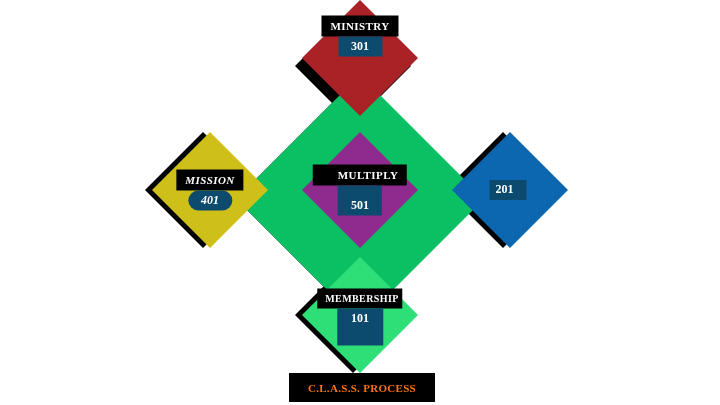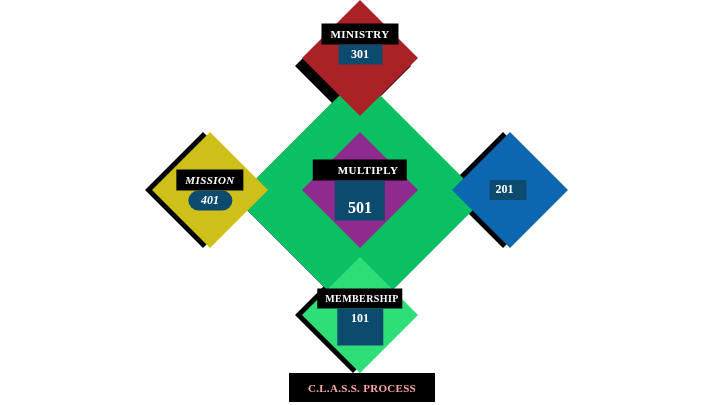--- a/index.html
+++ b/index.html
@@ -60,33 +60,33 @@
   .lbl-ministry .plate-name   { font-size: 11px; padding: 5px 9px 5px 9px; }
   .lbl-ministry .plate-num    { font-size: 12px; padding: 3px 13px 5px 13px; }
 
   .lbl-mission .plate-name    { font-size: 11px; padding: 5px 9px 5px 9px; }
   .lbl-mission .plate-num     { font-size: 12px; padding: 3px 13px 5px 13px; border-radius: 10px; }
 
   .lbl-maturity .plate-name   { font-size: 10px; padding: 5px 8px 5px 8px; }
   .lbl-maturity .plate-num    { font-size: 12px; padding: 3px 13px 5px 6px; }
 
   .lbl-multiply .plate-name   { font-size: 11px; padding: 5px 9px 5px 25px; }
-  .lbl-multiply .plate-num    { font-size: 16px; padding: 19px 13px 5px 13px; }
+  .lbl-multiply .plate-num    { font-size: 12px; padding: 13px 13px 5px 13px; }
 
   .lbl-membership .plate-name { font-size: 10px; padding: 5px 4px 5px 8px; }
   .lbl-membership .plate-num  { font-size: 12px; padding: 3px 14px 22px 14px; }
 
   #banner {
     position: absolute;
     left: 289px;
     top: 373px;
     width: 146px;
     height: 29px;
     background: #000000;
-    color: #fca5a5;
+    color: #f97316;
     display: flex;
     align-items: center;
     justify-content: center;
   }
   #banner .banner-text {
     font-family: "Liberation Serif", "DejaVu Serif", serif;
     font-weight: bold;
     font-size: 11px;
     letter-spacing: 0.3px;
     white-space: nowrap;
@@ -120,21 +120,21 @@
 
     <polygon points="210,132 268,190 210,248 152,190" fill="#CFC019"></polygon>
 
     <polygon points="510,132 568,190 510,248 452,190" fill="#0D66B0"></polygon>
 
     <polygon points="360,132 418,190 360,248 302,190" fill="#8F2A8F"></polygon>
 
     <polygon points="360,257 418,315 360,373 302,315" fill="#2EDE76"></polygon>
   </svg>
 
-  <div class="node-label lbl-ministry" style="left:360px; top:44px;justify-content:space-between;">
+  <div class="node-label lbl-ministry" style="left:360px; top:36px;justify-content:space-between;">
     <div class="plate-name">MINISTRY</div>
     <div class="plate-num">301</div>
   </div>
 
   <div class="node-label lbl-mission" style="left:210px; top:190px;font-style:italic;">
     <div class="plate-name">MISSION</div>
     <div class="plate-num">401</div>
   </div>
 
   <div class="node-label lbl-multiply" style="left:360px; top:190px;">

